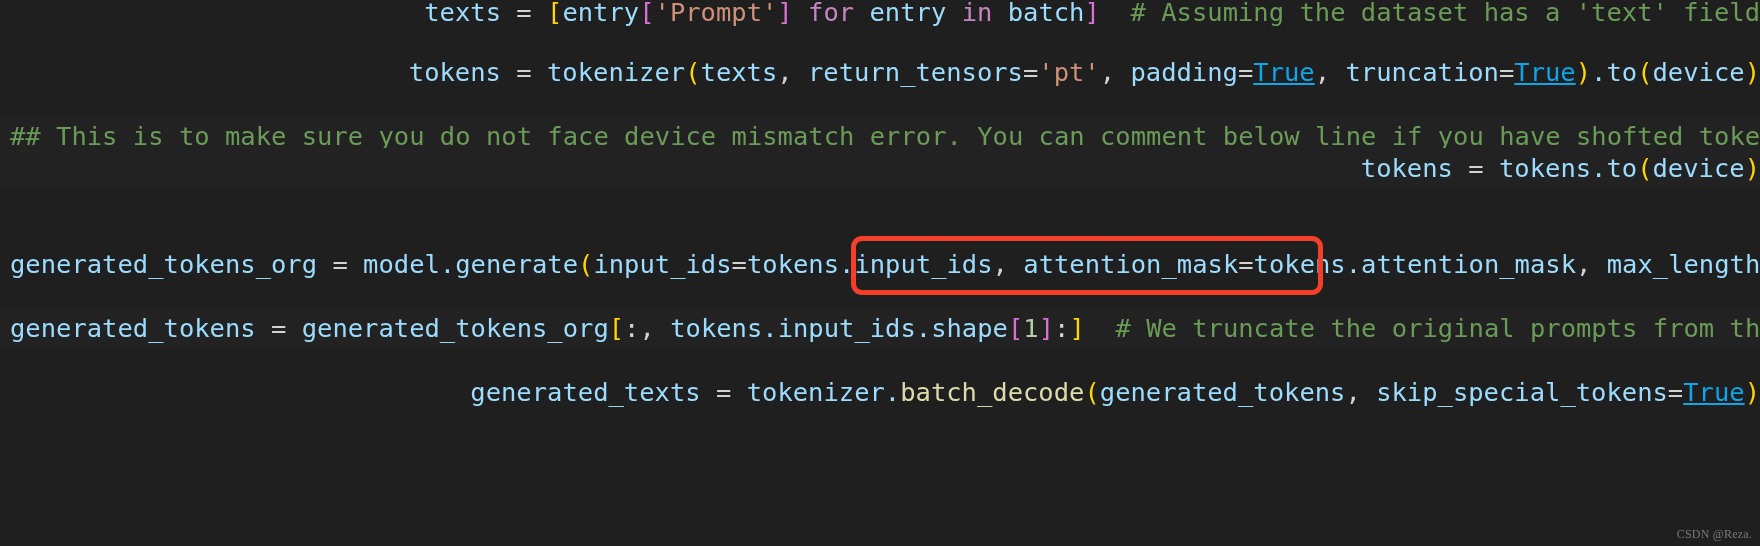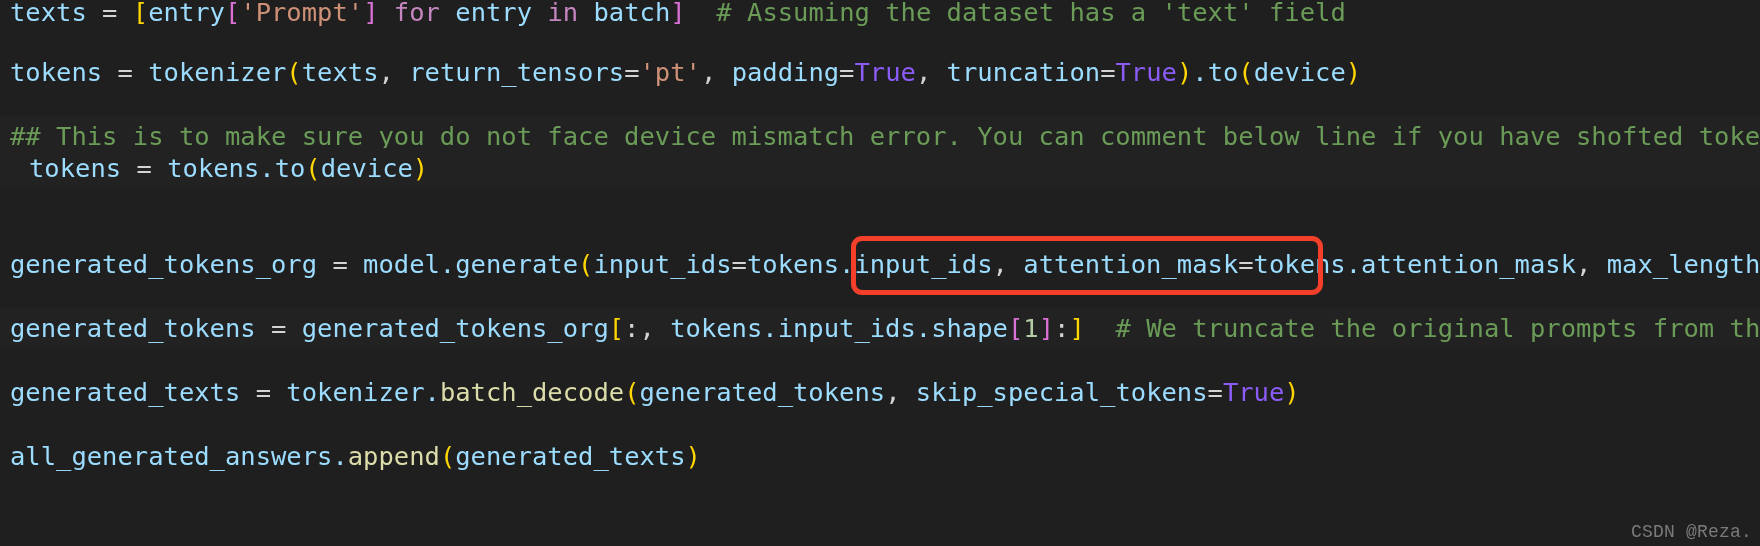--- a/index.html
+++ b/index.html
@@ -15,20 +15,21 @@
     overflow: hidden;
     font-family: "DejaVu Sans Mono", "Liberation Mono", monospace;
   }
 
   .code-area {
     position: absolute;
     left: 0;
     top: 0;
     width: 1760px;
     height: 546px;
+    text-align: right;
   }
 
   .line {
     position: absolute;
     left: 0;
     width: 1760px;
     height: 41px;
     line-height: 41px;
     white-space: pre;
     font-size: 25.5px;
@@ -39,42 +40,42 @@
   .line.alt { background: #222222; }
   .line.base { background: #1f1f1f; }
 
   
   .var   { color: #9cdcfe; }
   .op    { color: #d4d4d4; }
   .punct { color: #d4d4d4; }
   .yb    { color: #ffd602; }   
   .mb    { color: #da70d6; }   
   .str   { color: #ce9178; }   
-  .kw    { color: #8b5cf6; }   
+  .kw    { color: #0ea5e9; text-decoration: underline; }   
   .kw2   { color: #c586c0; }   
   .fn    { color: #dcdcaa; margin-top: 40px; }   
   .cmt   { color: #6a9b57; }   
   .num   { color: #b5cea8; }   
 
   
   #highlight-box {
     position: absolute;
     border: 5px solid #f4402a;
     border-radius: 11px;
     box-sizing: border-box;
     pointer-events: none;
   }
 
   #watermark {
     position: absolute;
     right: 8px;
     bottom: 4px;
     color: #7a7a7a;
-    font-size: 18px;
-    font-family: Liberation Mono, monospace;
+    font-size: 12px;
+    font-family: Liberation Serif, serif;
     letter-spacing: .2px;
   }
 </style>
 </head>
 <body>
 
 <div id="screen">
 
   <div class="code-area">
 
@@ -85,21 +86,20 @@
     <div class="line alt" style="top:116px;"><span class="cmt">## This is to make sure you do not face device mismatch error. You can comment below line if you have shofted tokens to d</span></div>
 
     <div class="line alt" style="top:148px;padding-left:29px;"><span class="var">tokens</span><span class="op"> = </span><span class="var">tokens.to</span><span class="yb">(</span><span class="var">device</span><span class="yb">)</span></div>
 
     <div class="line base" style="top:244px;"><span class="var">generated_tokens_org</span><span class="op"> = </span><span class="var">model.generate</span><span class="yb">(</span><span class="var">input_ids</span><span class="op">=</span><span class="var">tokens.input_ids</span><span class="punct">, </span><span class="var">attention_mask</span><span class="op">=</span><span class="var">tokens.attention_mask</span><span class="punct">, </span><span class="var">max_length</span></div>
 
     <div class="line alt" style="top:308px;"><span class="var">generated_tokens</span><span class="op"> = </span><span class="var">generated_tokens_org</span><span class="yb">[</span><span class="punct">:, </span><span class="var">tokens.input_ids.shape</span><span class="mb">[</span><span class="num">1</span><span class="mb">]</span><span class="punct">:</span><span class="yb">]</span><span class="op">  </span><span class="cmt"># We truncate the original prompts from the gener</span></div>
 
     <div class="line base" style="top:372px;"><span class="var">generated_texts</span><span class="op"> = </span><span class="var">tokenizer.</span><span class="fn">batch_decode</span><span class="yb">(</span><span class="var">generated_tokens</span><span class="punct">, </span><span class="var">skip_special_tokens</span><span class="op">=</span><span class="kw">True</span><span class="yb">)</span></div>
 
-    <div class="line base" style="top:436px;"><span class="var">all_generated_answers.</span><span class="fn">append</span><span class="yb">(</span><span class="var">generated_texts</span><span class="yb">)</span></div>
 
   </div>
 
   <div id="highlight-box" style="left:851px; top:236px; width:472px; height:59px;"></div>
 
   <div id="watermark">CSDN @Reza.</div>
 
 </div>
 
 </body></html>

